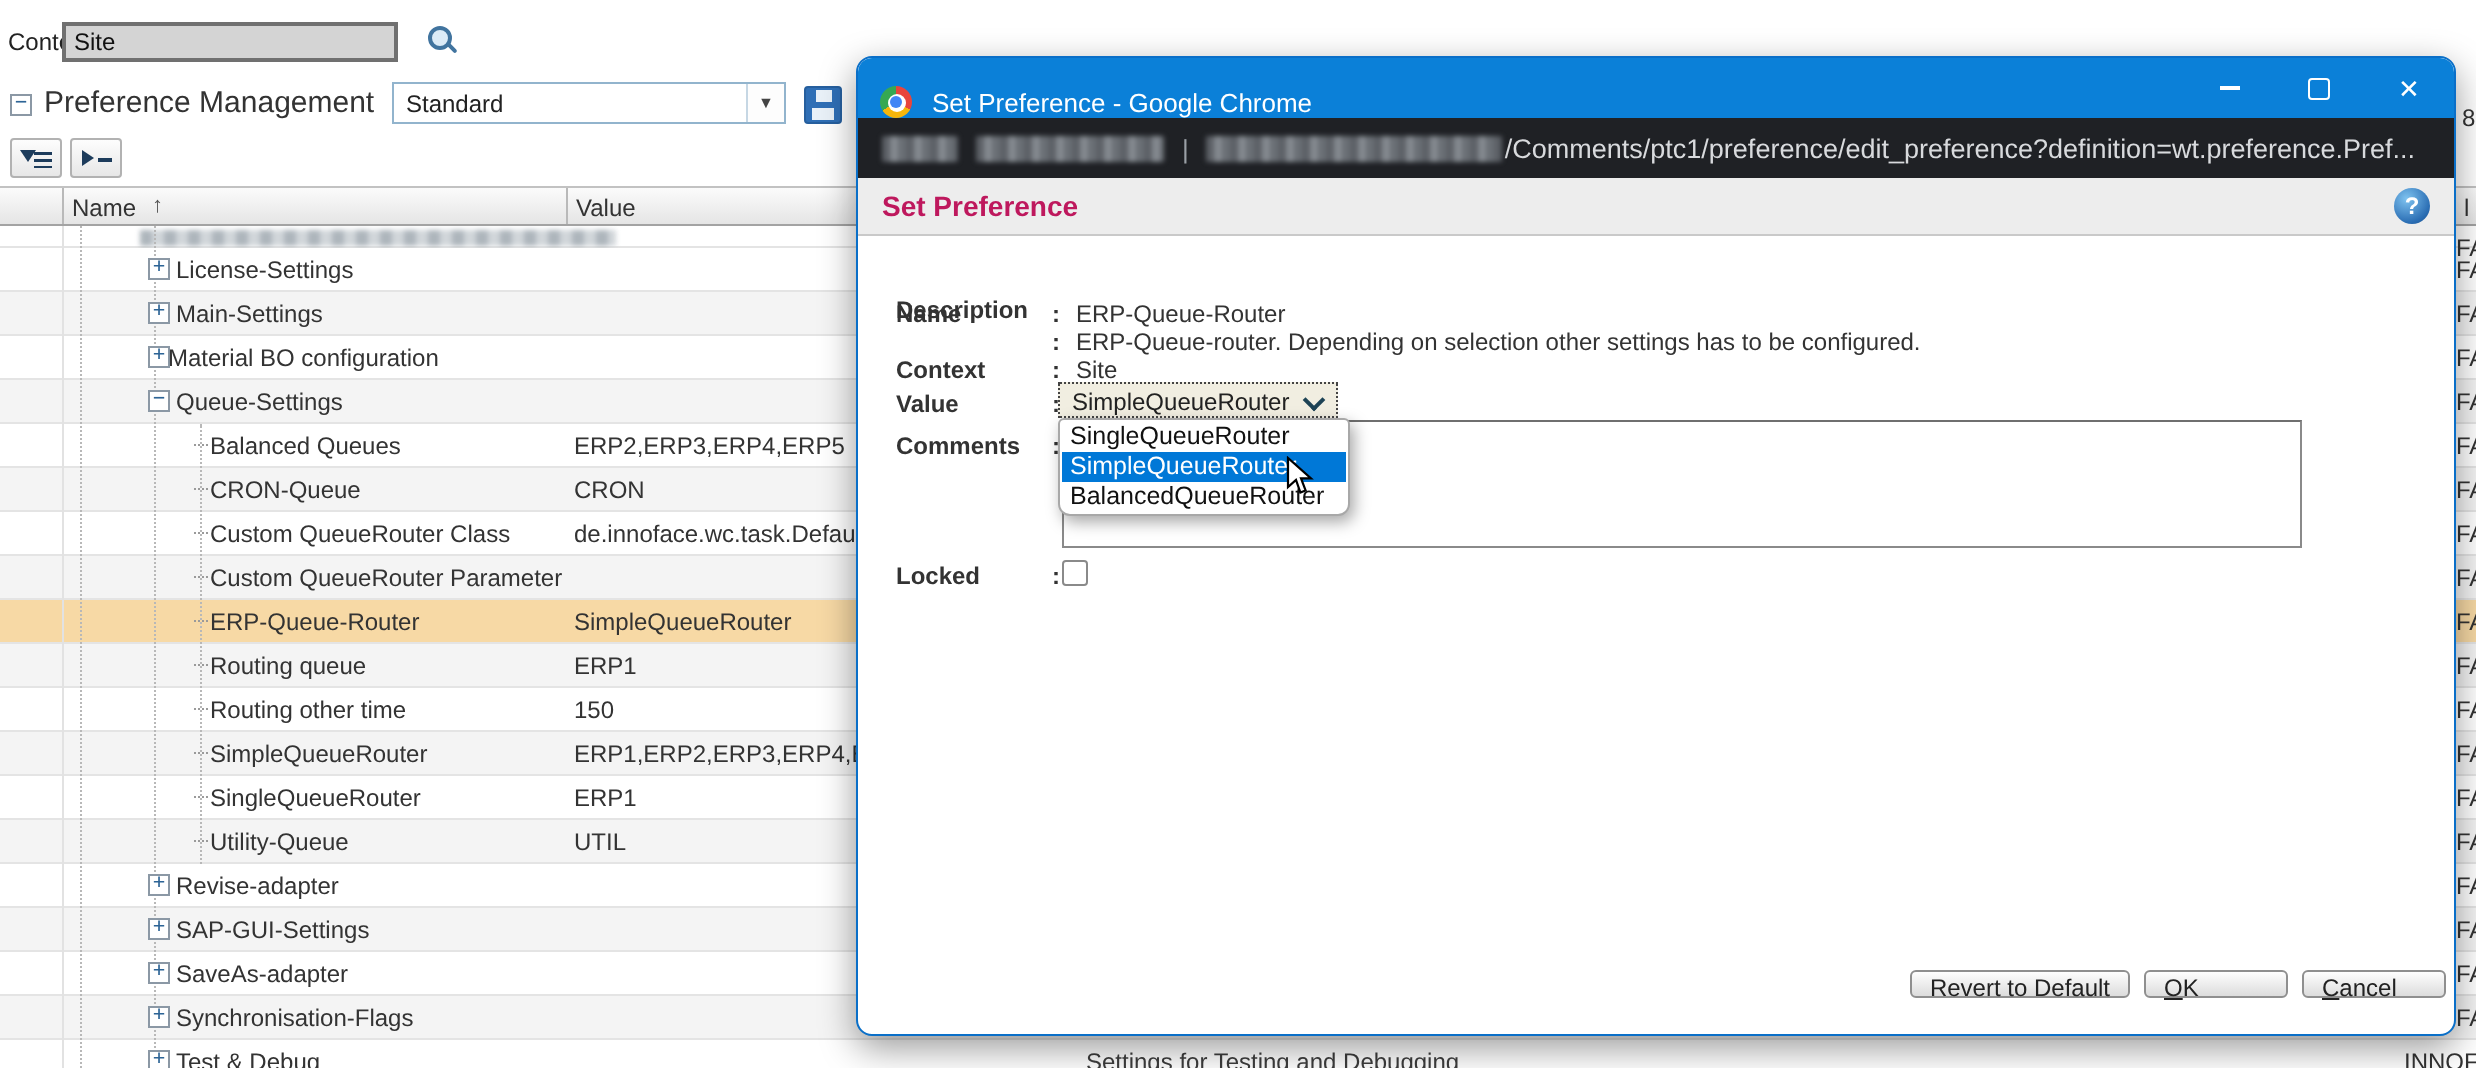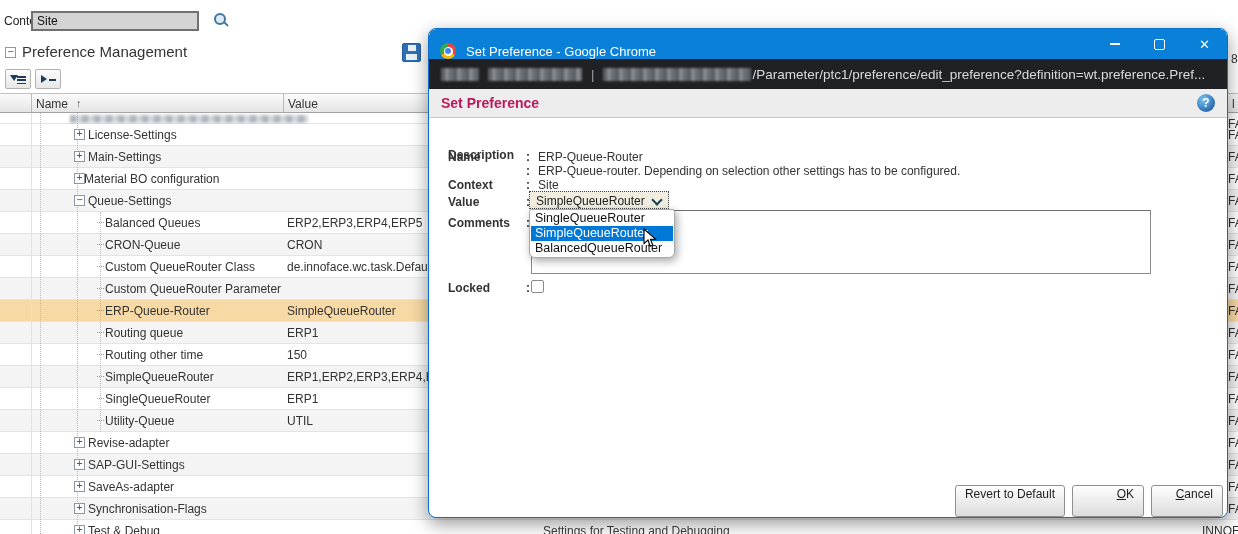--- a/index.html
+++ b/index.html
@@ -112,37 +112,41 @@
   .vpopup{position:absolute;left:100px;top:180px;width:142px;background:#fff;border:1px solid #a8a8a8;
           border-radius:3px 3px 6px 6px;box-shadow:2px 3px 8px rgba(0,0,0,.35);padding:1px;z-index:20;}
   .opt{height:15px;line-height:15px;padding-left:4px;font-size:12.5px;color:#111;white-space:nowrap;}
   .opt.hl{background:#0078d7;color:#fff;}
   .cursor{position:absolute;left:214px;top:199px;z-index:25;}
   .ta{position:absolute;left:102px;top:181px;width:620px;height:64px;box-sizing:border-box;
       background:#fff;border:1px solid #8a8a8a;border-top-color:#6f6f6f;z-index:5;}
   .chk{position:absolute;left:102px;top:251px;width:13px;height:13px;box-sizing:border-box;
        background:#fff;border:1px solid #8a8a8a;border-radius:2px;}
   .btnrow{position:absolute;right:4px;top:456px;display:flex;gap:7px;z-index:12;}
-  .btn{min-width:72px;height:32px;box-sizing:border-box;padding:1px 9px 0;text-align:right;
+  .btn{min-width:72px;height:14px;box-sizing:border-box;padding:1px 9px 0;text-align:left;
        font-size:12px;color:#222;border:1px solid #8f8f8f;border-radius:3px;
        background:linear-gradient(#fefefe,#dcdcdc);white-space:nowrap;}
 </style>
 </head>
 <body>
 
 <div id="app">
 
   <div id="main">
 
     <span class="ctx-label">Context</span>
     <div class="ctx-input">Site</div>
     <span class="mag"></span>
 
     <span class="sec-toggle">−</span>
     <span class="sec-title">Preference Management</span>
+    <div class="combo">
+      <span class="cval">Standard</span>
+      <span class="cbtn">▼</span>
+    </div>
     <span class="save"></span>
 
     <div class="tbtn b1 ic-filter"></div>
     <div class="tbtn b2 ic-collapse"></div>
 
     <div class="thead">
       <span class="sep1"></span>
       <span class="sep2"></span>
       <span class="hname">Name</span>
       <span class="harrow">↑</span>
@@ -286,21 +290,21 @@
           </span>
         <span class="wc wc-close">✕</span>
       </span>
     </div>
 
     <div class="urlbar" style="background: rgb(31, 33, 37);">
       <span class="redact r1"></span>
       <span class="redact r2"></span>
       <span class="urlsep">|</span>
       <span class="redact r3"></span>
-      <span class="urltext">/Parameter/ptc1/preference/edit_preference?definition=wt.preference.Pref...</span>
+      <span class="urltext">/Comments/ptc1/preference/edit_preference?definition=wt.preference.Pref...</span>
     </div>
 
     <div class="dlg-header">
       <span class="dtitle">Set Preference</span>
       <span class="help">?</span>
     </div>
 
     <span class="flabel" style="top:121px;">Name</span>
     <span class="fcolon" style="top:121px;">:</span>
     <span class="fvalue" style="top:121px;">ERP-Queue-Router</span>

